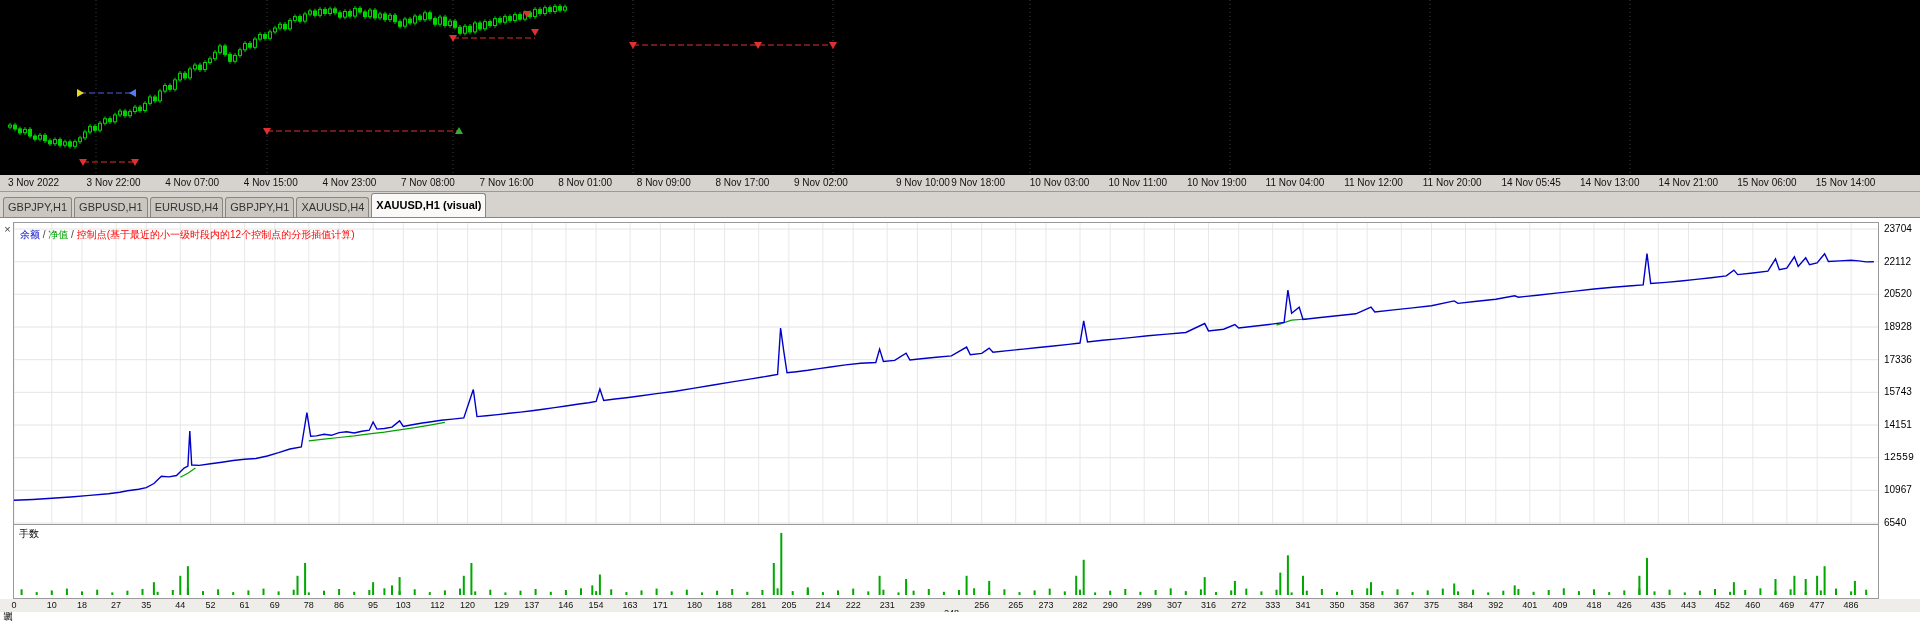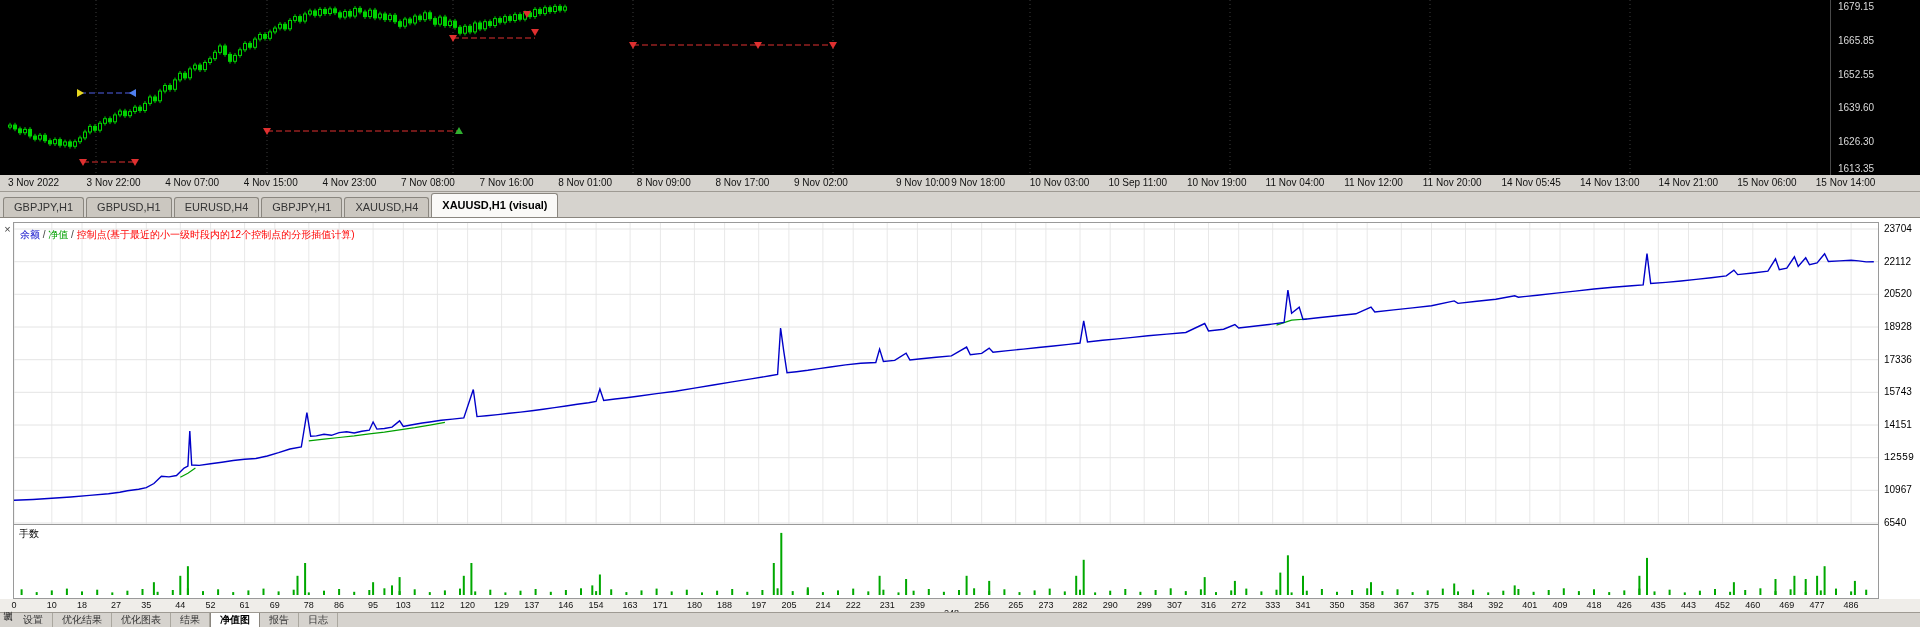--- a/index.html
+++ b/index.html
@@ -8,21 +8,21 @@
 
   .candle-section{position:absolute;left:0;top:0;width:1920px;height:175px;background:#000;}
   #candle-svg{position:absolute;left:0;top:0;}
   .price-axis{position:absolute;left:1830px;top:0;width:90px;height:175px;background:#000;border-left:1px solid #4a4a4a;overflow:hidden;}
   .price-axis span{position:absolute;left:7px;font-size:10px;color:#DADADA;}
 
   .time-axis{position:absolute;left:0;top:175px;width:1920px;height:17px;background:#D6D3CE;border-bottom:1px solid #9e9a93;overflow:hidden;}
   .time-axis span{position:absolute;top:2px;font-size:10px;color:#111;white-space:nowrap;}
 
   .chart-tabs{position:absolute;left:0;top:192px;width:1920px;height:26px;background:#D6D3CE;display:flex;align-items:flex-end;padding:0 0 0 3px;border-bottom:1px solid #8a867f;}
-  .ctab{height:20px;line-height:19px;padding:0 10px;font-size:11px;color:#333;background:#CBC7C0;border:1px solid #8a867f;border-bottom:none;border-radius:3px 3px 0 0;margin-right:2px;cursor:default;white-space:nowrap;}
+  .ctab{height:20px;line-height:19px;padding:0 4px;font-size:11px;color:#333;background:#CBC7C0;border:1px solid #8a867f;border-bottom:none;border-radius:3px 3px 0 0;margin-right:2px;cursor:default;white-space:nowrap;}
   .ctab.active{background:#FAF9F7;color:#000;font-weight:bold;height:24px;line-height:23px;}
 
   .tester{position:absolute;left:0;top:218px;width:1920px;height:409px;background:#FFFFFF;}
   .close-x{position:absolute;left:2px;top:6px;width:11px;height:11px;font-size:11px;line-height:10px;text-align:center;color:#444;cursor:default;}
   .eq-plot{position:absolute;left:13px;top:4px;width:1866px;height:303px;border:1px solid #9a9a9a;background:#fff;overflow:hidden;}
   #equity-svg{position:absolute;left:0;top:0;}
   .eq-legend{position:absolute;left:6px;top:5px;font-size:10px;white-space:nowrap;}
   .lg-sep{color:#444;white-space:pre;}
   .eq-axis span{position:absolute;left:1884px;font-size:10px;color:#000;}
   .lots-panel{position:absolute;left:13px;top:307px;width:1866px;height:74px;border:1px solid #9a9a9a;border-top:none;background:#fff;overflow:hidden;}
@@ -295,46 +295,38 @@
           <polygon points="754,42 762,42 758,49" fill="#E03030"></polygon>
           <polygon points="829,42 837,42 833,49" fill="#E03030"></polygon>
           <polygon points="263,128 271,128 267,135" fill="#E03030"></polygon>
           <polygon points="455,134 463,134 459,127" fill="#30B030"></polygon>
           <polygon points="79,159 87,159 83,166" fill="#E03030"></polygon>
           <polygon points="131,159 139,159 135,166" fill="#E03030"></polygon>
           <polygon points="77,89 77,97 84,93" fill="#E8D820"></polygon>
           <polygon points="136,89 136,97 129,93" fill="#5080F0"></polygon>
         </g>
       </svg>
-    <div class="price-axis">
-        <span style="top: 1px;">1679.15</span>
-        <span style="top: 34.9549px;">1665.85</span>
-        <span style="top: 68.9098px;">1652.55</span>
-        <span style="top: 101.971px;">1639.60</span>
-        <span style="top: 135.926px;">1626.30</span>
-        <span style="top: 163px;">1613.35</span>
-      </div>
   </div>
 
   <div class="time-axis">
       <span style="left: 8px;">3 Nov 2022</span>
       <span style="left: 86.6px;">3 Nov 22:00</span>
       <span style="left: 165.2px;">4 Nov 07:00</span>
       <span style="left: 243.8px;">4 Nov 15:00</span>
       <span style="left: 322.4px;">4 Nov 23:00</span>
       <span style="left: 401px;">7 Nov 08:00</span>
       <span style="left: 479.6px;">7 Nov 16:00</span>
       <span style="left: 558.2px;">8 Nov 01:00</span>
       <span style="left: 636.8px;">8 Nov 09:00</span>
       <span style="left: 715.4px;">8 Nov 17:00</span>
       <span style="left: 794px;">9 Nov 02:00</span>
       <span style="left: 896px;">9 Nov 10:00</span>
       <span style="left: 951.2px;">9 Nov 18:00</span>
       <span style="left: 1029.8px;">10 Nov 03:00</span>
-      <span style="left: 1108.4px;">10 Sep 11:00</span>
+      <span style="left: 1108.4px;">10 Nov 11:00</span>
       <span style="left: 1187px;">10 Nov 19:00</span>
       <span style="left: 1265.6px;">11 Nov 04:00</span>
       <span style="left: 1344.2px;">11 Nov 12:00</span>
       <span style="left: 1422.8px;">11 Nov 20:00</span>
       <span style="left: 1501.4px;">14 Nov 05:45</span>
       <span style="left: 1580px;">14 Nov 13:00</span>
       <span style="left: 1658.6px;">14 Nov 21:00</span>
       <span style="left: 1737.2px;">15 Nov 06:00</span>
       <span style="left: 1815.8px;">15 Nov 14:00</span>
     </div>
@@ -636,21 +628,21 @@
         <span style="left: 437.36px;">112</span>
         <span style="left: 467.6px;">120</span>
         <span style="left: 501.62px;">129</span>
         <span style="left: 531.86px;">137</span>
         <span style="left: 565.88px;">146</span>
         <span style="left: 596.12px;">154</span>
         <span style="left: 630.14px;">163</span>
         <span style="left: 660.38px;">171</span>
         <span style="left: 694.4px;">180</span>
         <span style="left: 724.64px;">188</span>
-        <span style="left: 758.66px;">197</span>
+        <span style="left: 758.66px;">281</span>
         <span style="left: 788.9px;">205</span>
         <span style="left: 822.92px;">214</span>
         <span style="left: 853.16px;">222</span>
         <span style="left: 887.18px;">231</span>
         <span style="left: 917.42px;">239</span>
         <span style="left: 951.44px; margin-top: 8px;">248</span>
         <span style="left: 981.68px;">256</span>
         <span style="left: 1015.7px;">265</span>
         <span style="left: 1045.94px;">273</span>
         <span style="left: 1079.96px;">282</span>
@@ -673,28 +665,17 @@
         <span style="left: 1624.28px;">426</span>
         <span style="left: 1658.3px;">435</span>
         <span style="left: 1688.54px;">443</span>
         <span style="left: 1722.56px;">452</span>
         <span style="left: 1752.8px;">460</span>
         <span style="left: 1786.82px;">469</span>
         <span style="left: 1817.06px;">477</span>
         <span style="left: 1851.08px;">486</span>
       </div>
 
-    <div class="btabs-row">
-      <div class="btabs" id="btabs">
-          <div class="btab">设置</div>
-          <div class="btab">优化结果</div>
-          <div class="btab">优化图表</div>
-          <div class="btab">结果</div>
-          <div class="btab active">净值图</div>
-          <div class="btab">报告</div>
-          <div class="btab">日志</div>
-        </div>
-    </div>
 
     <div class="side-label">测试</div>
   </div>
 
 </div>
 
 </body></html>

